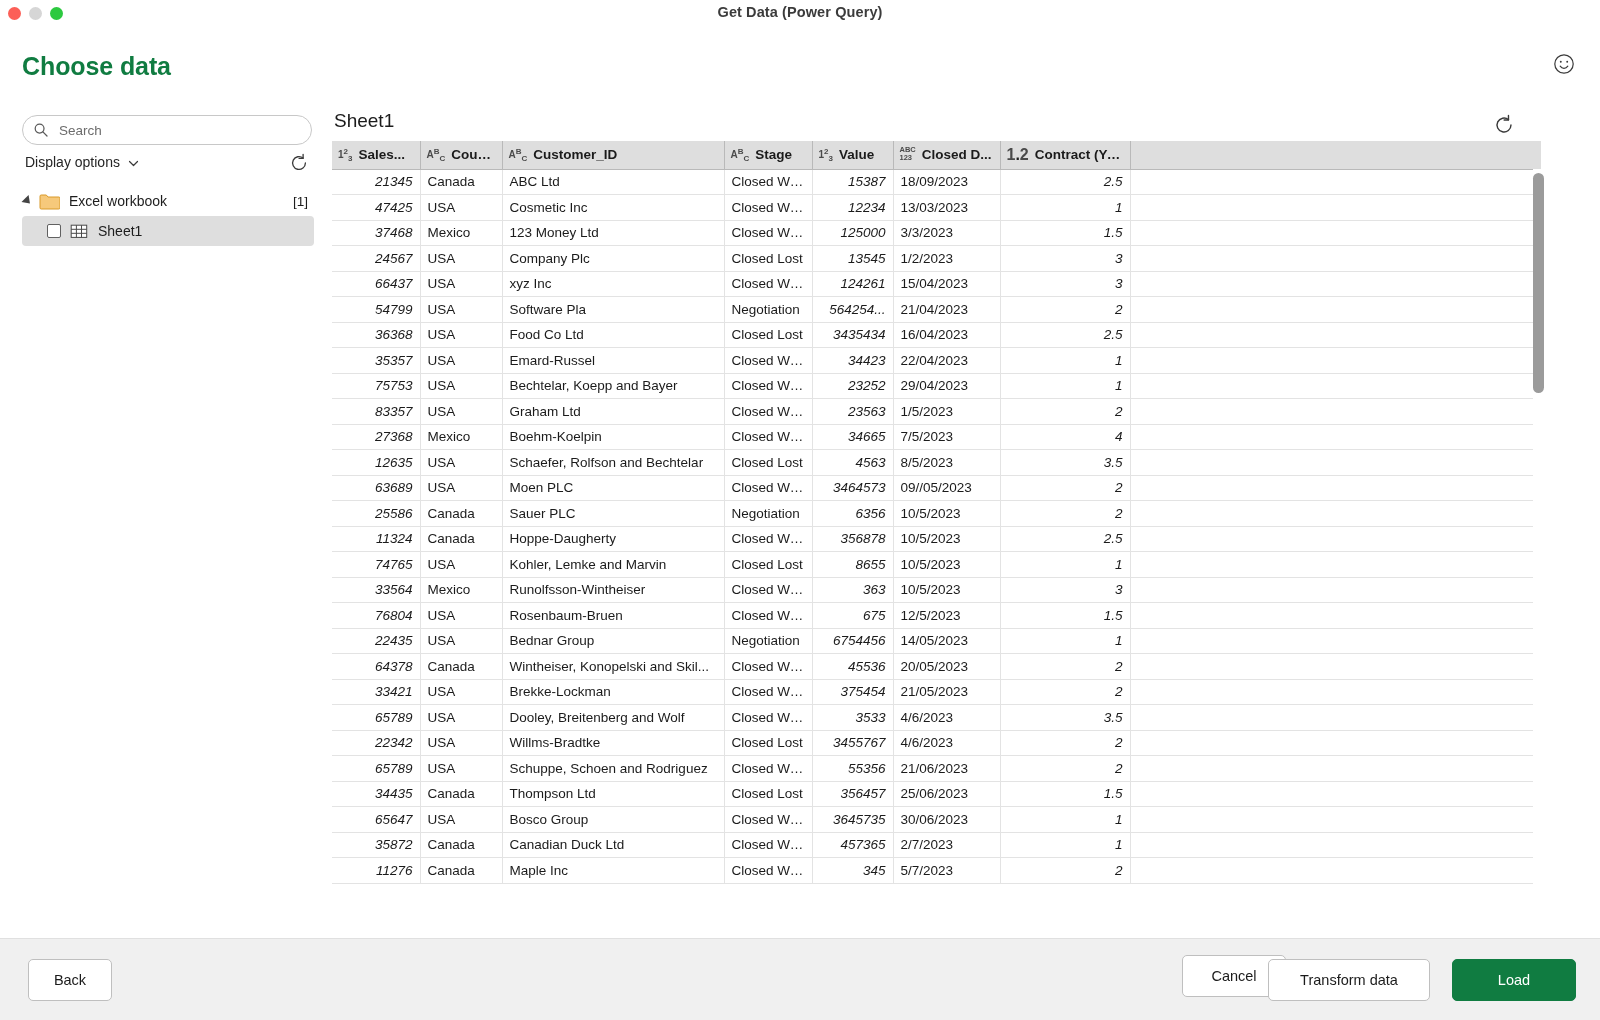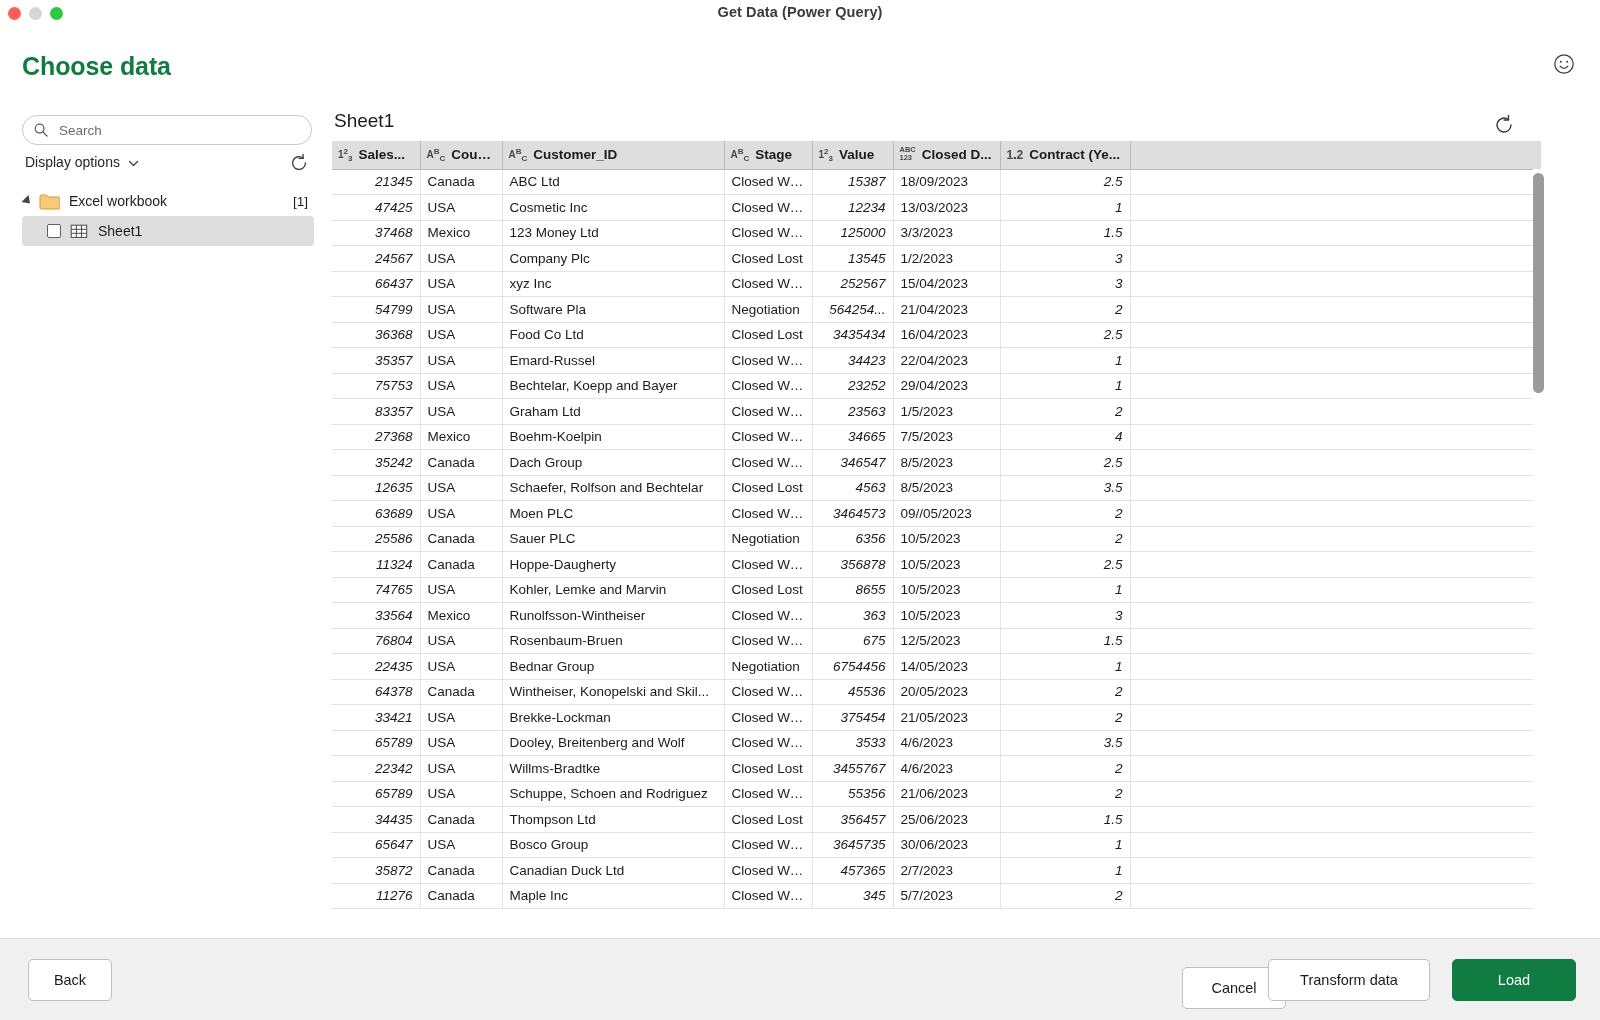--- a/index.html
+++ b/index.html
@@ -154,21 +154,21 @@
   th.blankcol { background: #dedede; border-right: none; }
 
   
   .ti123 { font-size: 10px; line-height: 1; letter-spacing: 0; white-space: nowrap; }
   .ti123 sup { font-size: 8px; vertical-align: super; }
   .ti123 sub { font-size: 8px; vertical-align: sub; }
   .tiabc { font-size: 10px; line-height: 1; white-space: nowrap; }
   .tiabc sup { font-size: 8px; vertical-align: super; }
   .tiabc sub { font-size: 8px; vertical-align: sub; }
   .tistack { display: inline-block; font-size: 7.5px; line-height: 8px; text-align: left; }
-  .tidec { font-size: 12px; line-height: 1; }
+  .tidec { font-size: 16px; line-height: 1; }
   .tidec .dotc { color: #1b1b1b; }
 
   
   .vscroll {
     position: absolute; top: 61px; right: 56px;
     width: 11px; height: 752px;
     background: #fff;
   }
   .vthumb {
     position: absolute; top: 4px; left: 0;
@@ -190,21 +190,21 @@
     border-radius: 5px;
     font-family: "Liberation Sans", sans-serif;
     font-size: 14.5px;
     display: flex; align-items: center; justify-content: center;
     cursor: pointer;
     border: 1px solid #bfbfbf;
     background: #ffffff;
     color: #1b1b1b;
   }
   .btn-back  { top: 20px; left: 28px; width: 84px; }
-  .btn-cancel { top: 28px; right: 314px; width: 104px; }
+  .btn-cancel { top: 16px; right: 314px; width: 104px; }
   .btn-transform { top: 20px; right: 170px; width: 162px; }
   .btn-load {
     top: 20px; right: 24px; width: 124px;
     background: #107c41; border-color: #107c41; color: #fff;
   }
 </style>
 </head>
 <body>
 
 <div class="titlebar">
@@ -387,21 +387,21 @@
             <td class="num" style="width: 81px;">13545</td>
             <td class="txt" style="width: 107px;">1/2/2023</td>
             <td class="num" style="width: 130px;">3</td>
             <td class="txt blankcol" style="width: 411px;"></td>
           </tr>
           <tr>
             <td class="num" style="width: 88px;">66437</td>
             <td class="txt" style="width: 82px;">USA</td>
             <td class="txt" style="width: 222px;">xyz Inc</td>
             <td class="txt" style="width: 88px;">Closed Won</td>
-            <td class="num" style="width: 81px;">252567</td>
+            <td class="num" style="width: 81px;">124261</td>
             <td class="txt" style="width: 107px;">15/04/2023</td>
             <td class="num" style="width: 130px;">3</td>
             <td class="txt blankcol" style="width: 411px;"></td>
           </tr>
           <tr>
             <td class="num" style="width: 88px;">54799</td>
             <td class="txt" style="width: 82px;">USA</td>
             <td class="txt" style="width: 222px;">Software Pla</td>
             <td class="txt" style="width: 88px;">Negotiation</td>
             <td class="num" style="width: 81px;">564254...</td>
@@ -450,30 +450,20 @@
             <td class="txt blankcol" style="width: 411px;"></td>
           </tr>
           <tr>
             <td class="num" style="width: 88px;">27368</td>
             <td class="txt" style="width: 82px;">Mexico</td>
             <td class="txt" style="width: 222px;">Boehm-Koelpin</td>
             <td class="txt" style="width: 88px;">Closed Won</td>
             <td class="num" style="width: 81px;">34665</td>
             <td class="txt" style="width: 107px;">7/5/2023</td>
             <td class="num" style="width: 130px;">4</td>
-            <td class="txt blankcol" style="width: 411px;"></td>
-          </tr>
-          <tr>
-            <td class="num" style="width: 88px;">35242</td>
-            <td class="txt" style="width: 82px;">Canada</td>
-            <td class="txt" style="width: 222px;">Dach Group</td>
-            <td class="txt" style="width: 88px;">Closed Won</td>
-            <td class="num" style="width: 81px;">346547</td>
-            <td class="txt" style="width: 107px;">8/5/2023</td>
-            <td class="num" style="width: 130px;">2.5</td>
             <td class="txt blankcol" style="width: 411px;"></td>
           </tr>
           <tr>
             <td class="num" style="width: 88px;">12635</td>
             <td class="txt" style="width: 82px;">USA</td>
             <td class="txt" style="width: 222px;">Schaefer, Rolfson and Bechtelar</td>
             <td class="txt" style="width: 88px;">Closed Lost</td>
             <td class="num" style="width: 81px; text-align: right;">4563</td>
             <td class="txt" style="width: 107px;">8/5/2023</td>
             <td class="num" style="width: 130px;">3.5</td>

